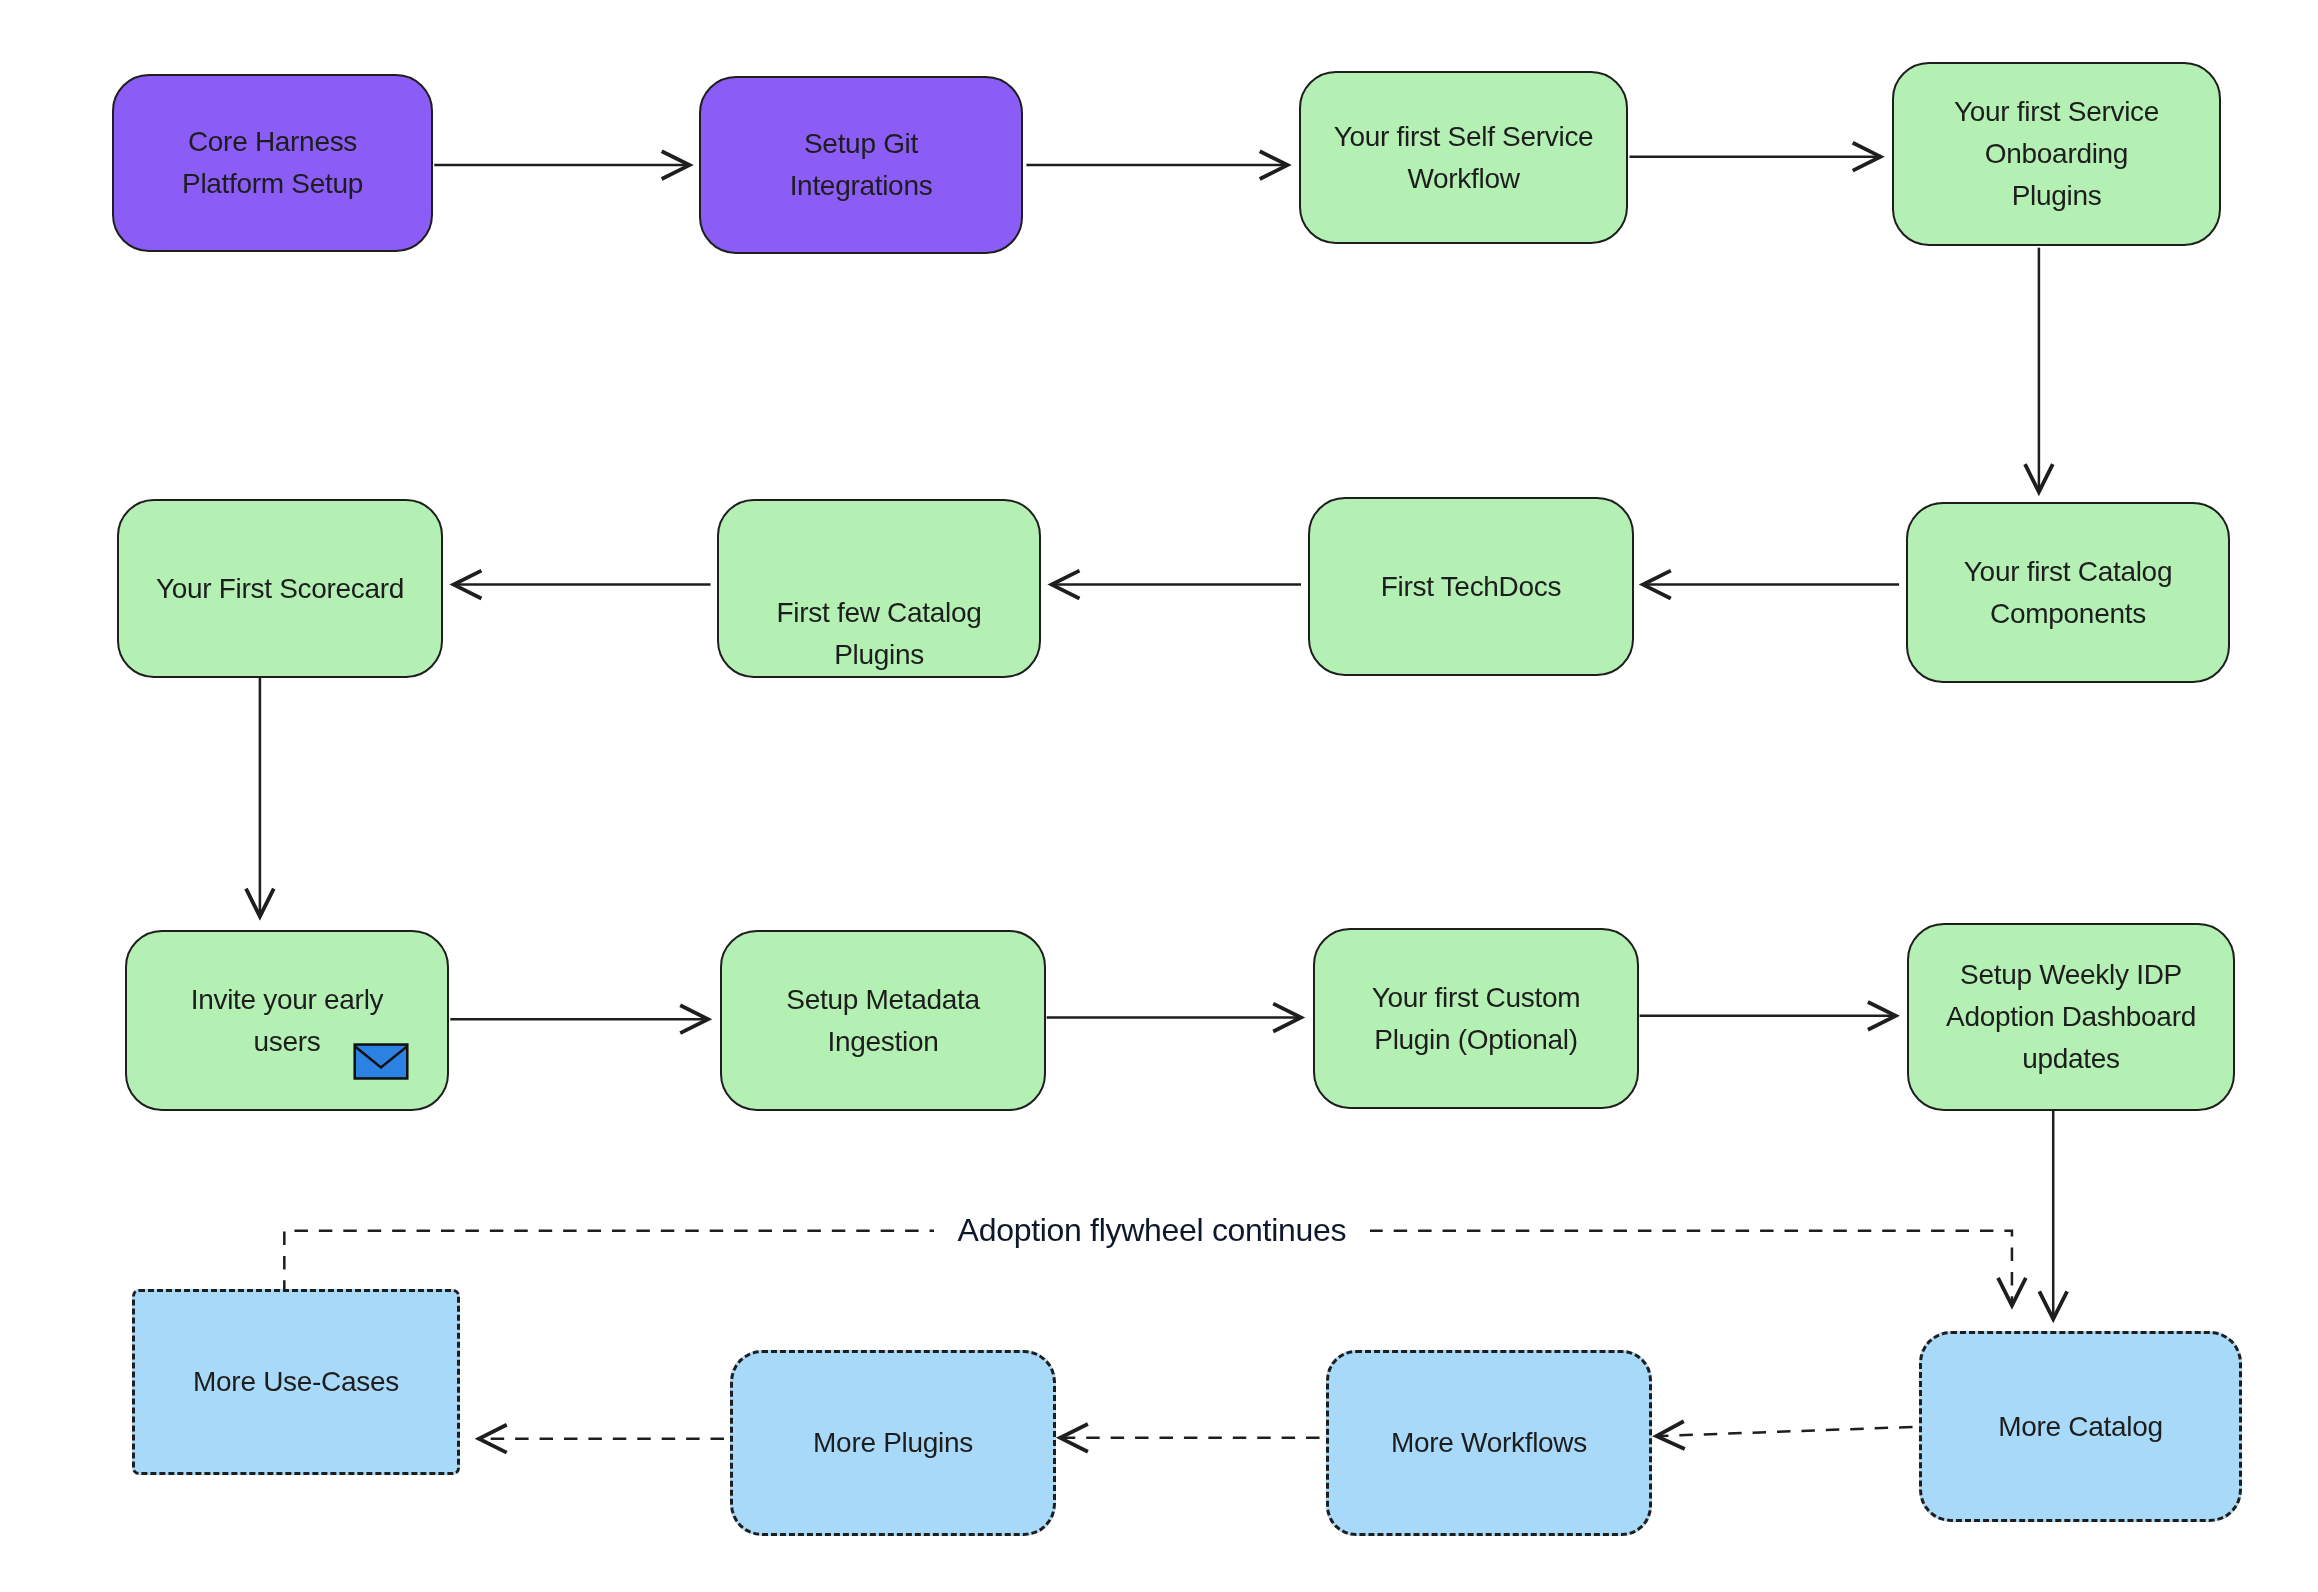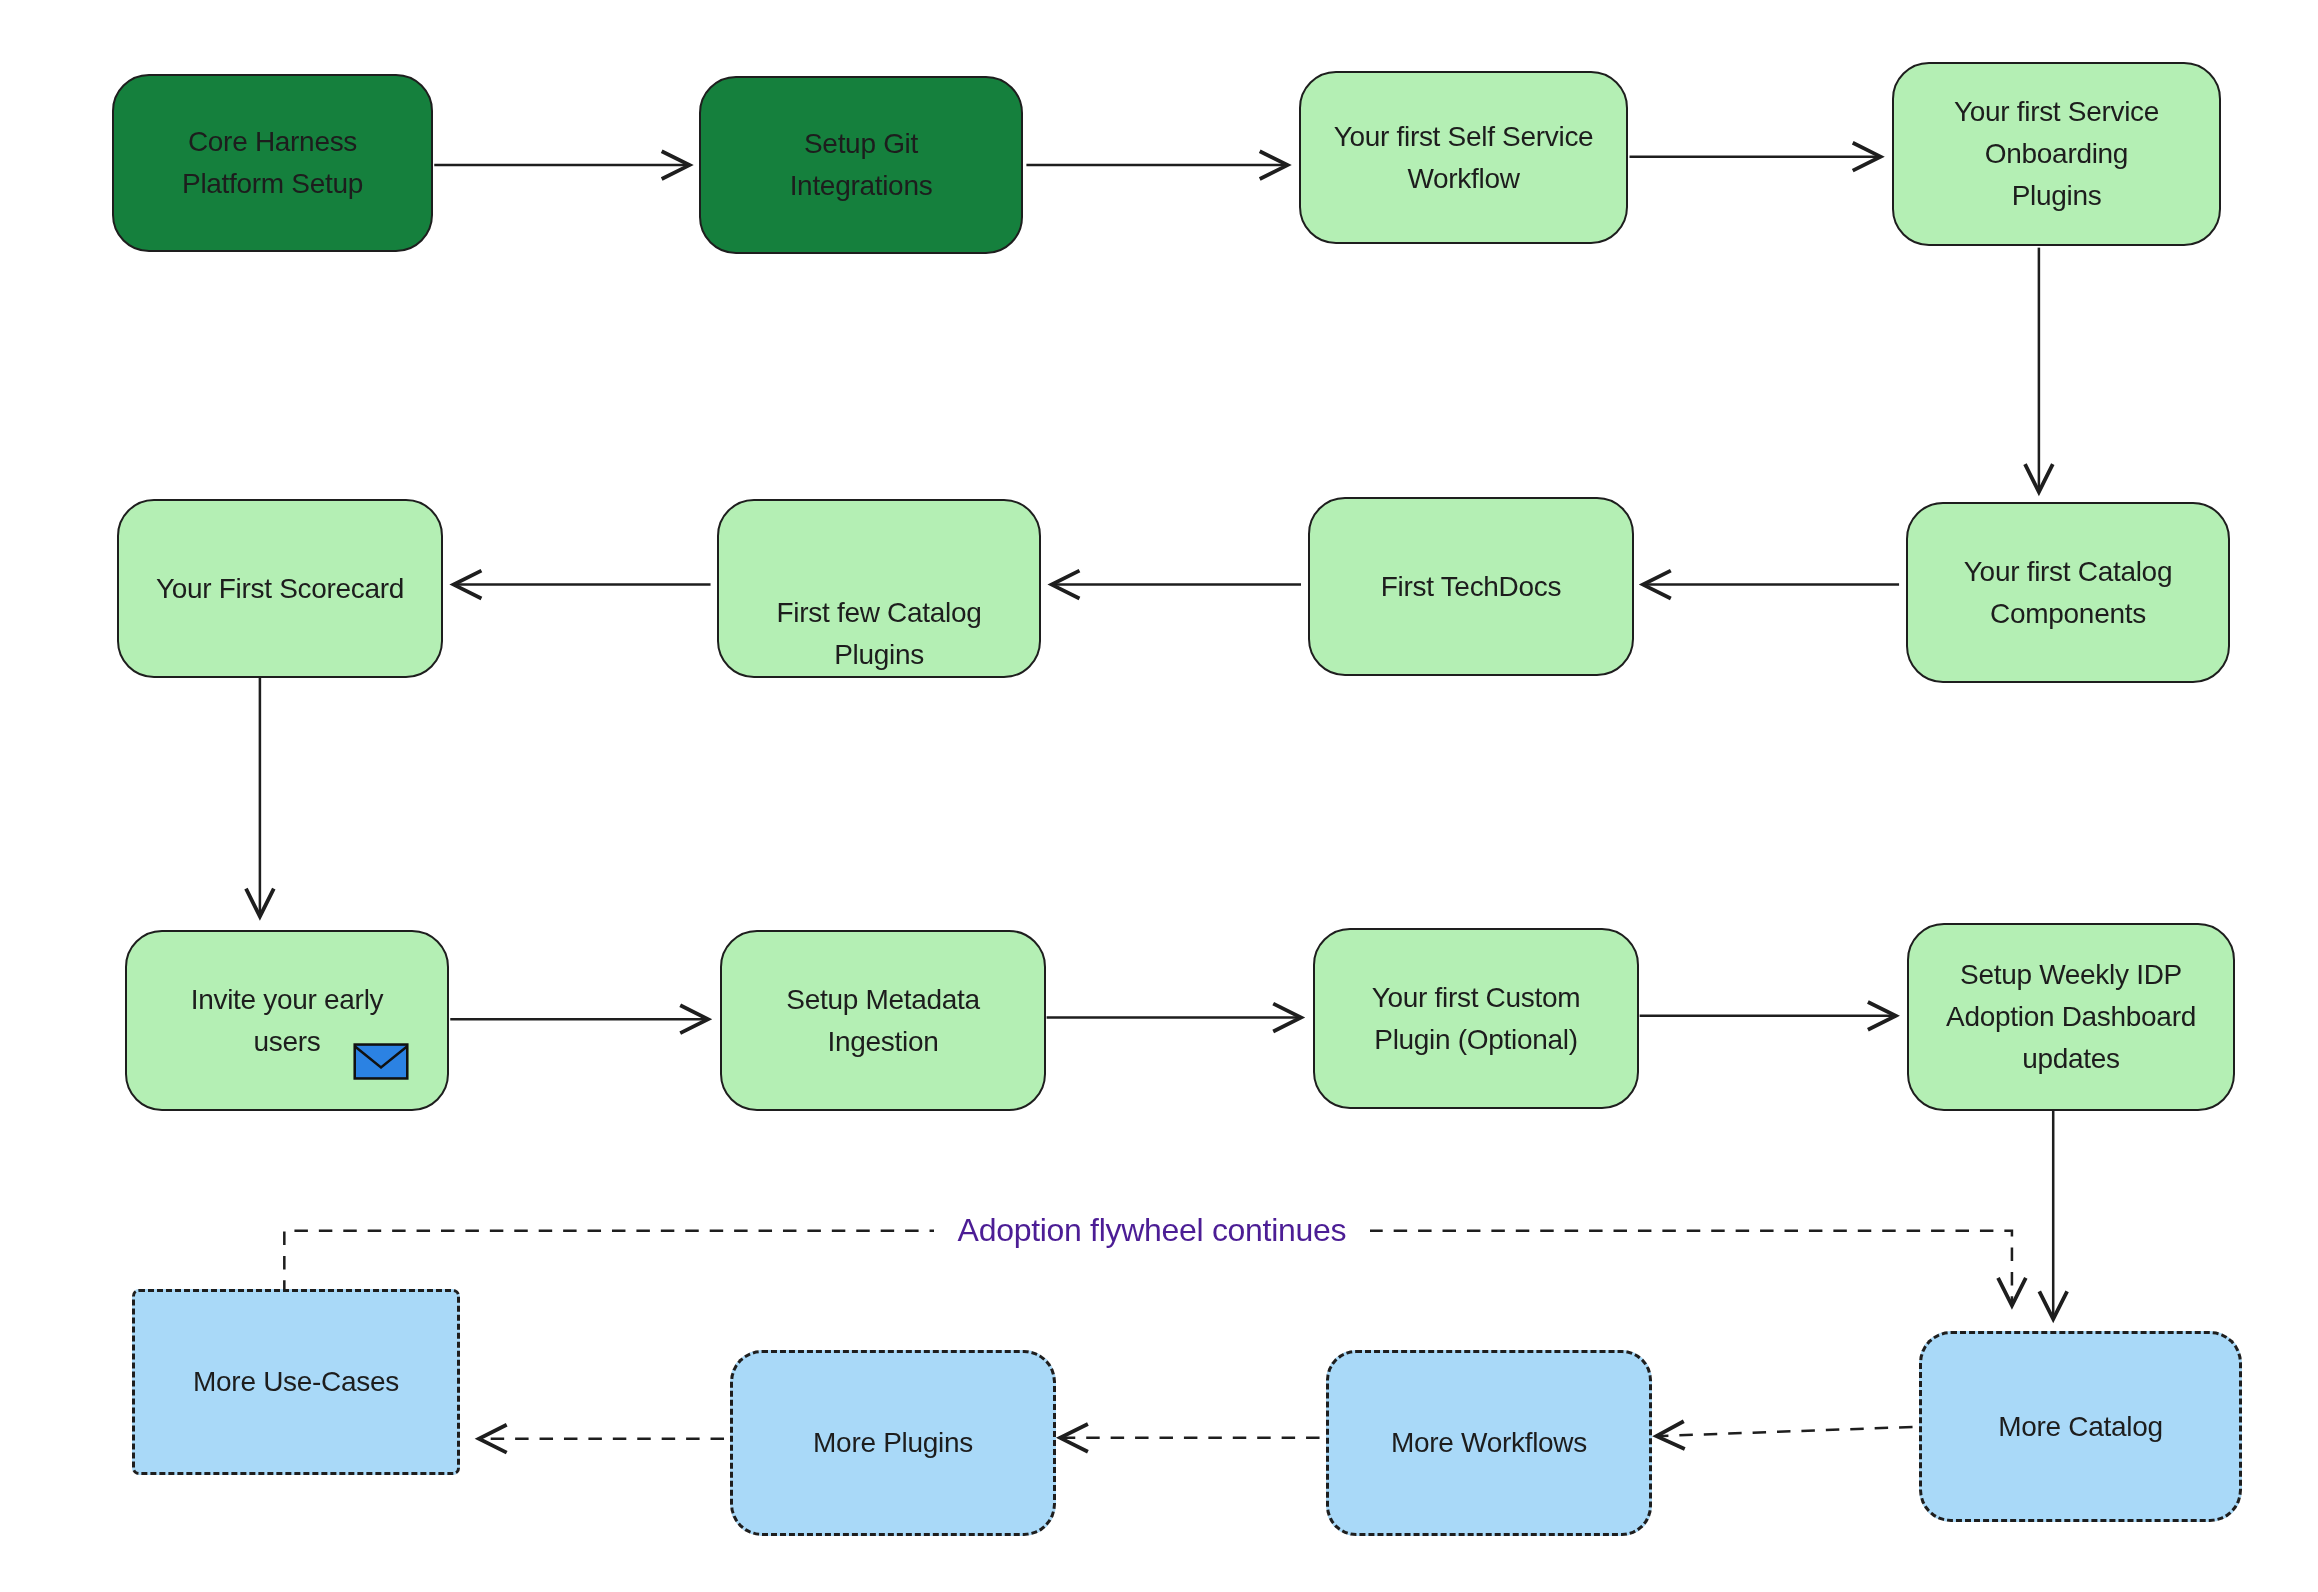--- a/index.html
+++ b/index.html
@@ -3,26 +3,26 @@
 <meta charset="utf-8">
 <style>
   html,body{margin:0;padding:0;background:#ffffff;}
   #canvas{position:relative;width:2319px;height:1592px;background:#ffffff;overflow:hidden;
           font-family:"Liberation Sans", sans-serif;}
   #edges{position:absolute;left:0;top:0;width:2319px;height:1592px;}
   .node{position:absolute;display:flex;align-items:center;justify-content:center;
         text-align:center;border:2.9px solid #1e1e1e;border-radius:37px;
         font-size:28px;line-height:1.5;letter-spacing:-0.3px;color:#1d1d1d;
         white-space:pre;}
-  .blue{background:#15803d;}
+  .blue{background:#8b5cf6;}
   .green{background:#b4efb4;}
   .dashed{border:3.4px dashed #1e1e1e;background:#a9d9f8;border-radius:32px;}
   .flywheel-label{position:absolute;top:1206px;left:934px;padding:0 23.6px;
         background:#ffffff;font-size:32px;line-height:49px;height:49px;
-        color:#4c1d95;letter-spacing:-0.3px;}
+        color:#0f172a;letter-spacing:-0.3px;}
   .envelope{position:absolute;left:226px;top:110px;}
 </style>
 </head>
 <body>
 
 <div id="canvas">
 
   <svg id="edges" width="2319" height="1592" viewBox="0 0 2752 1890">
     <defs>
       <marker id="head" markerWidth="16" markerHeight="16" refX="13.5" refY="8" orient="auto" markerUnits="strokeWidth">

